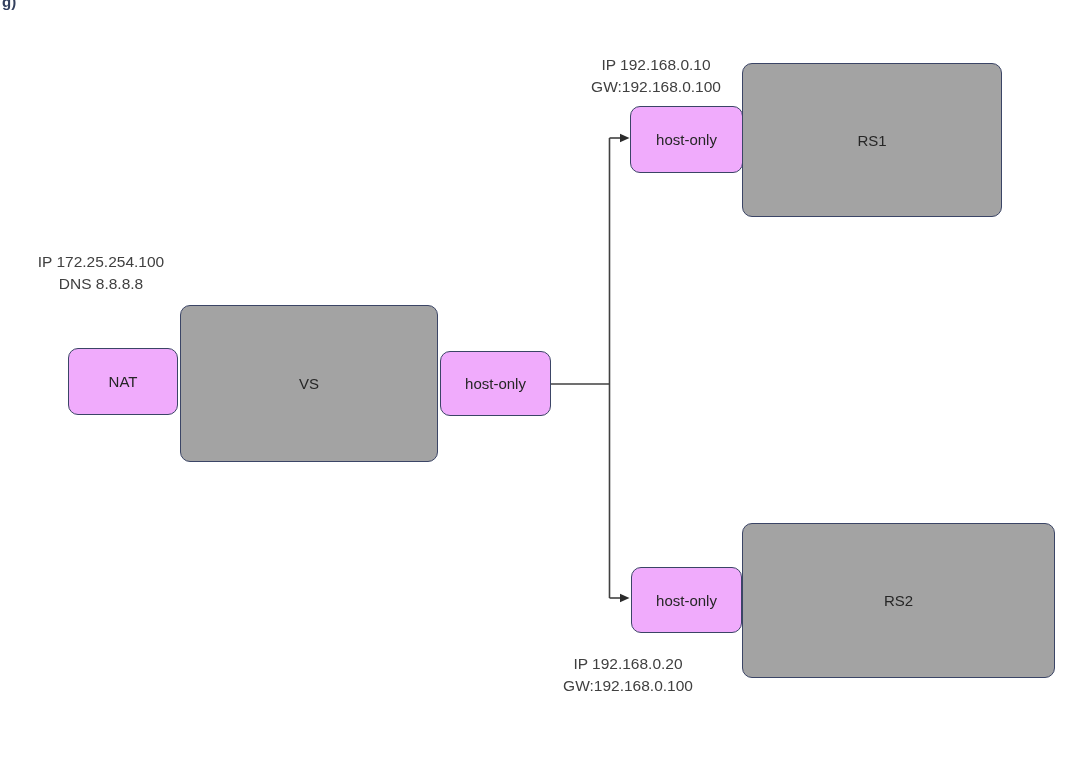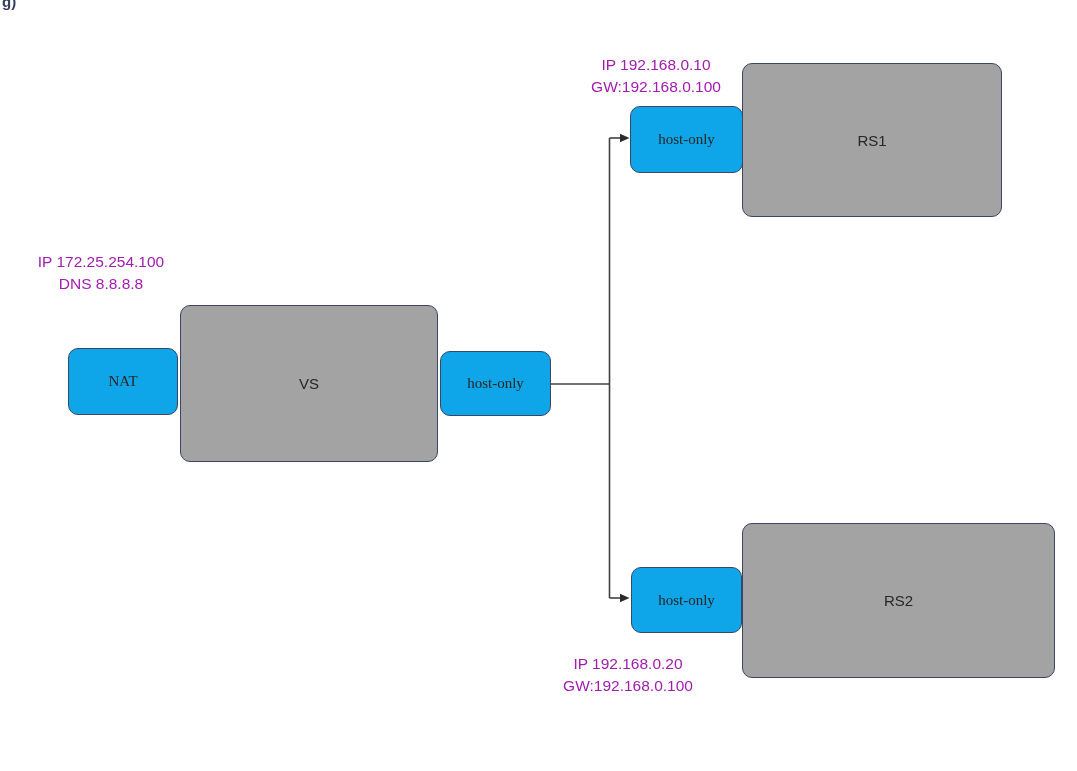--- a/index.html
+++ b/index.html
@@ -37,35 +37,35 @@
     display: flex;
     align-items: center;
     justify-content: center;
     border: 1.5px solid #3b4566;
     border-radius: 10px;
     font-size: 15px;
     color: #262626;
     text-align: center;
   }
   .node.server { background: #a3a3a3; z-index: 3; }
-  .node.iface  { background: #0ea5e9; z-index: 2; font-family: Liberation Serif, serif; }
+  .node.iface  { background: #f0abfc; z-index: 2; }
   #node-nat        { left: 68px;  top: 348px; width: 110px; height: 67px; }
   #node-vs         { left: 180px; top: 305px; width: 258px; height: 157px; }
   #node-host-mid   { left: 440px; top: 351px; width: 111px; height: 65px; }
   #node-host-top   { left: 630px; top: 106px; width: 113px; height: 67px; }
   #node-rs1        { left: 742px; top: 63px;  width: 260px; height: 154px; }
   #node-host-bot   { left: 631px; top: 567px; width: 111px; height: 66px; }
   #node-rs2        { left: 742px; top: 523px; width: 313px; height: 155px; }
   .anno {
     position: absolute;
     width: 170px;
     text-align: center;
     font-size: 15.5px;
     line-height: 22px;
-    color: #a21caf;
+    color: #404040;
     z-index: 4;
     white-space: nowrap;
   }
   #anno-vs-wan  { left: 16px;  top: 251px; }
   #anno-vs-lan  { left: 439px; top: 285px; }
   #anno-rs1-net { left: 571px; top: 54px;  }
   #anno-rs2-net { left: 543px; top: 653px; }
 </style>
 </head>
 <body>

